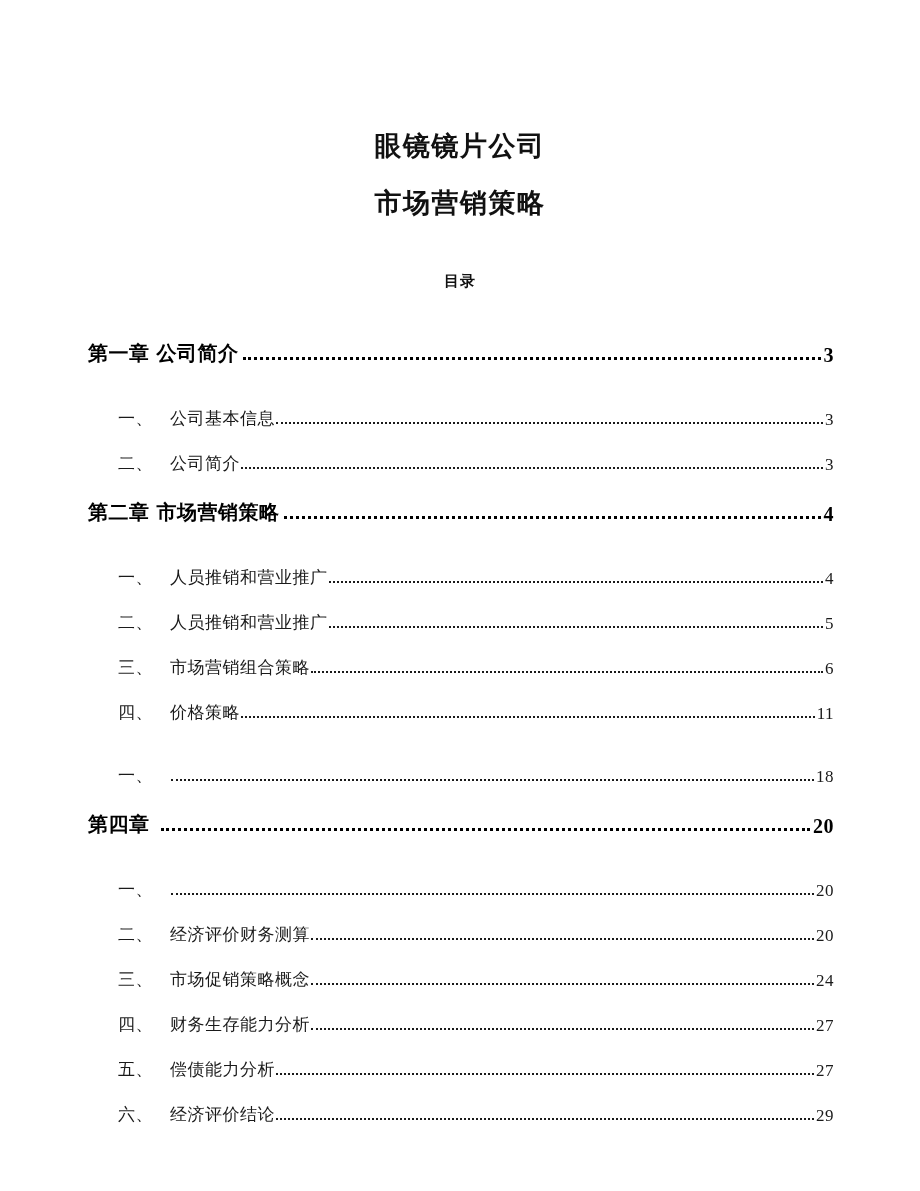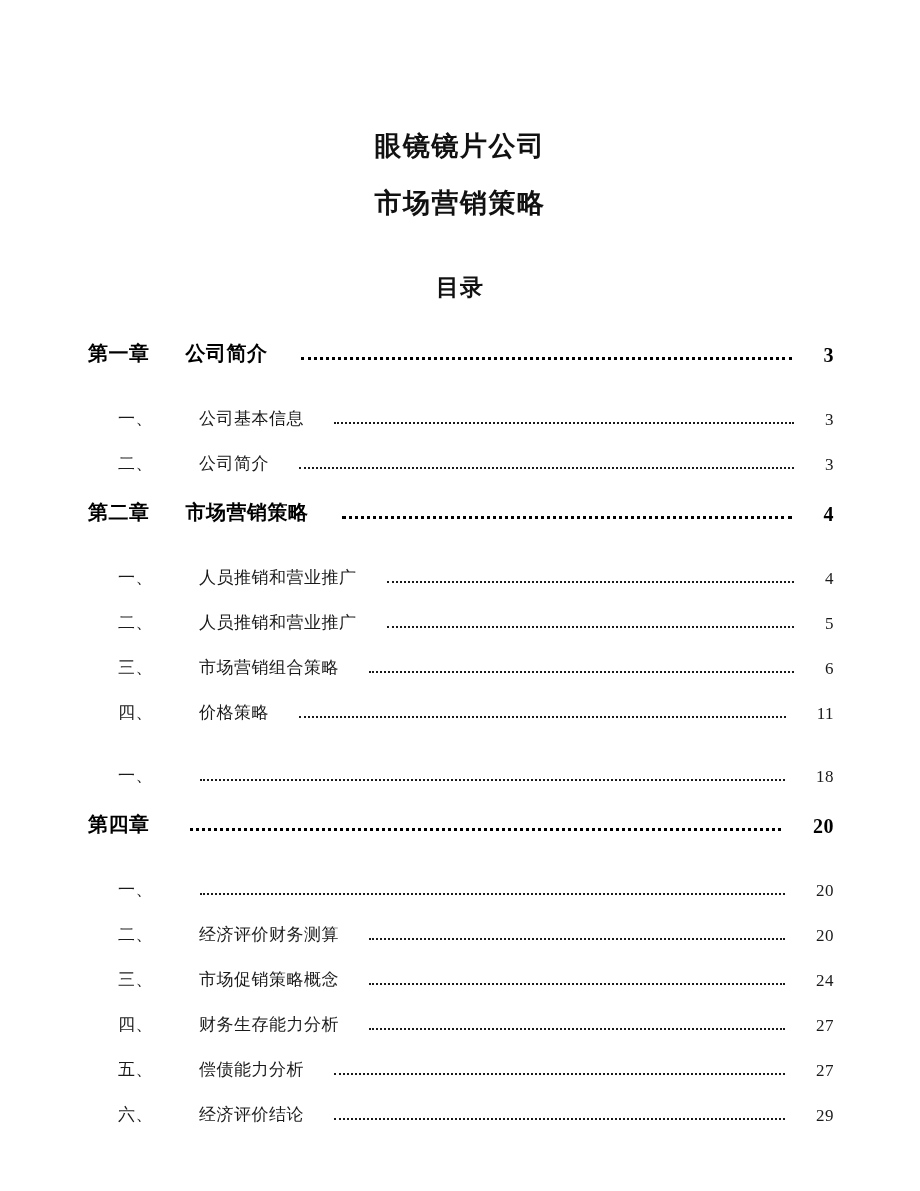--- a/index.html
+++ b/index.html
@@ -43,39 +43,38 @@
   }
 
   .toc-heading {
     position: absolute;
     left: 0;
     top: 272px;
     width: 920px;
     text-align: center;
     font-family: "Liberation Sans", "DejaVu Sans", sans-serif;
     font-weight: bold;
-    font-size: 23px;
+    font-size: 15px;
     letter-spacing: 1px;
     color: #111111;
   }
 
   
   .toc {
     position: absolute;
     left: 0;
     top: 330px;
     width: 920px;
   }
 
   .toc-row {
     display: flex;
     align-items: flex-end;
     box-sizing: border-box;
     white-space: nowrap;
-    gap: 29px;
   }
 
   
   .toc-row.lvl1 {
     padding-left: 88px;
     padding-right: 86px;
     height: 37px;
     font-size: 20px;
     font-weight: bold;
     letter-spacing: 0.5px;

